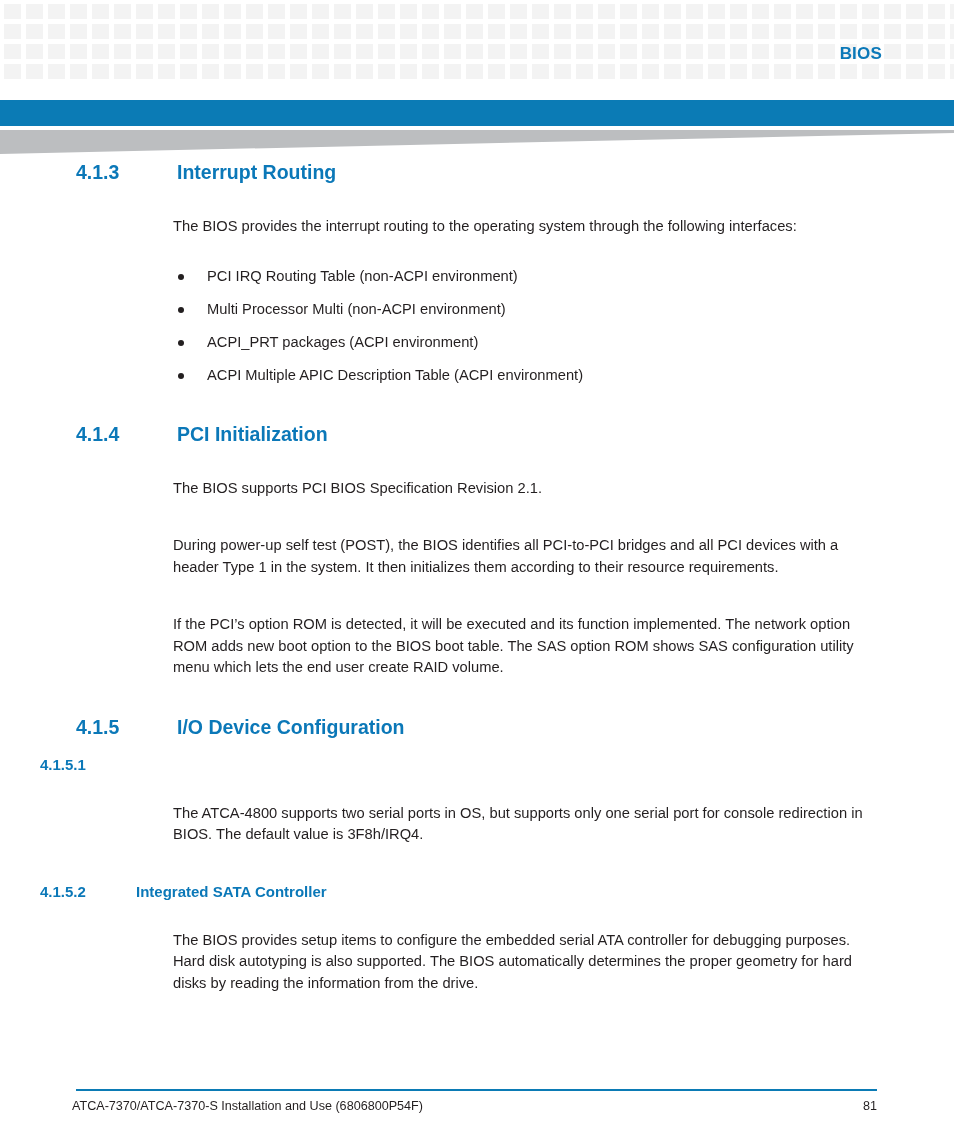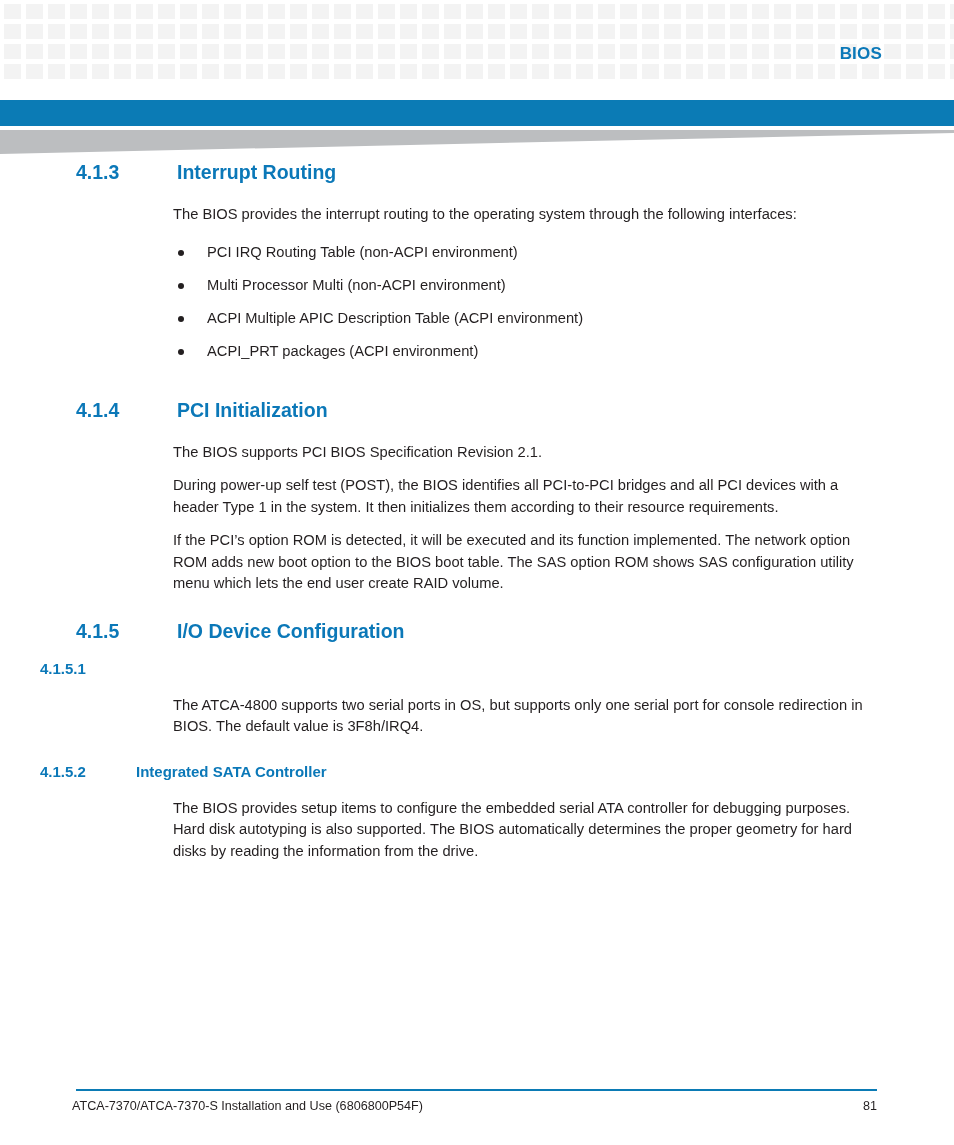--- a/index.html
+++ b/index.html
@@ -88,21 +88,21 @@
     line-height: 20px;
   }
   .h4 .num {
     width: 96px;
     flex: 0 0 96px;
     margin-left: 40px;
   }
   .h4 .ttl { flex: 1 1 auto; }
 
   p.body {
-    margin: 0;
+    margin: 12px;
     padding: 0;
     margin-left: 173px;
     width: 712px;
     font-size: 14.7px;
     line-height: 21.5px;
     color: #231f20;
     text-align: left;
   }
 
   ul.bullets {
@@ -367,25 +367,25 @@
     <li>
       <span class="dot"></span>
       <span>PCI IRQ Routing Table (non-ACPI environment)</span>
     </li>
     <li>
       <span class="dot"></span>
       <span>Multi Processor Multi (non-ACPI environment)</span>
     </li>
     <li>
       <span class="dot"></span>
-      <span>ACPI Multiple APIC Description Table (ACPI environment)</span>
+      <span>ACPI_PRT packages (ACPI environment)</span>
     </li>
     <li>
       <span class="dot"></span>
-      <span>ACPI_PRT packages (ACPI environment)</span>
+      <span>ACPI Multiple APIC Description Table (ACPI environment)</span>
     </li>
   </ul>
 
   <div class="sp-24"></div>
 
   <div class="h3">
     <span class="num">4.1.4</span>
     <span class="ttl">PCI Initialization</span>
   </div>
   <div class="sp-20"></div>

